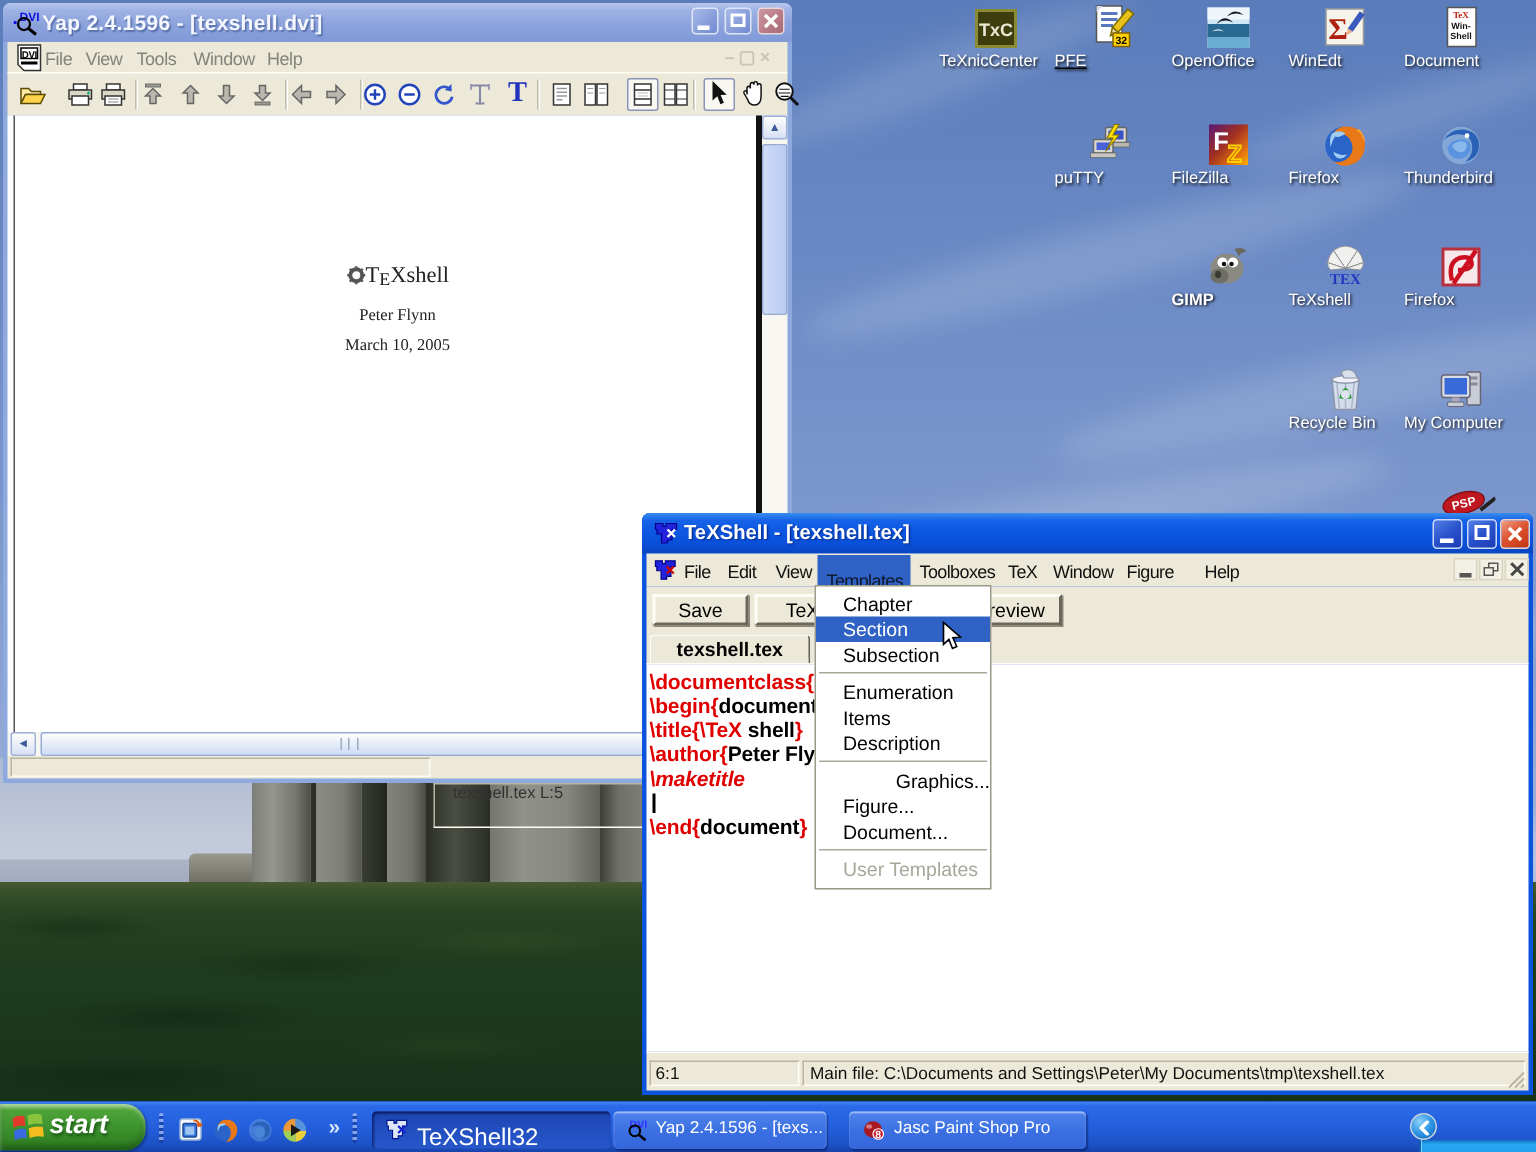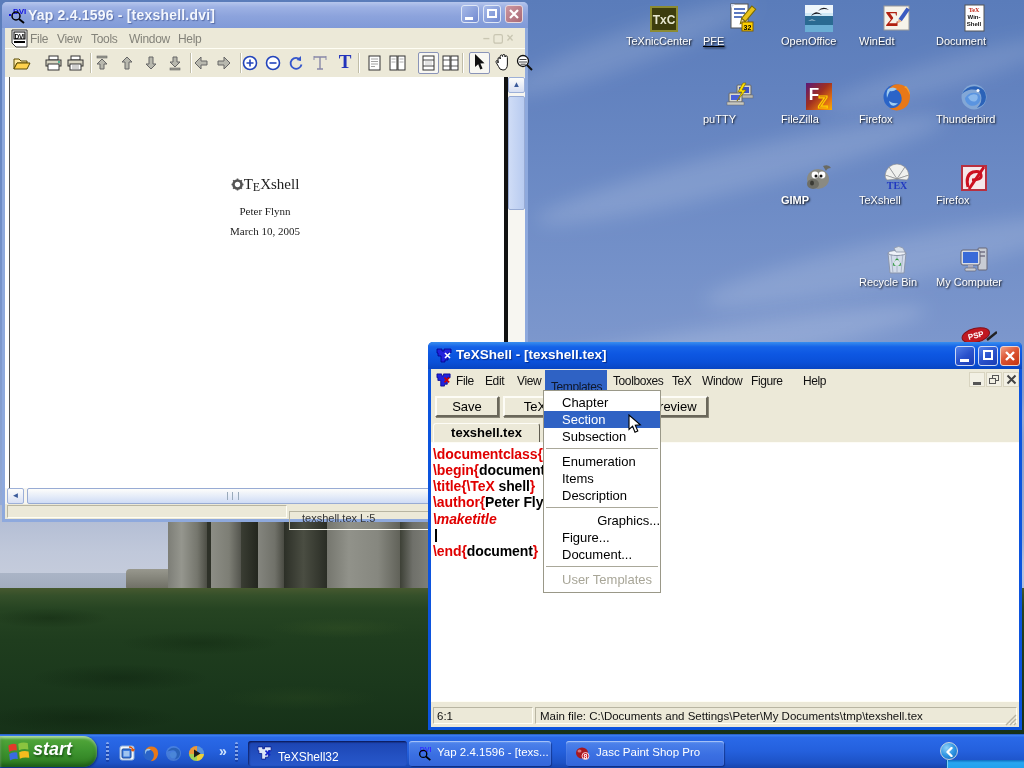--- a/index.html
+++ b/index.html
@@ -423,21 +423,21 @@
       <div class="abs" style="left:2px;top:0;width:17px;height:16px;background:linear-gradient(180deg,#fdfdfb,#d8e0f4);border:1px solid #9db0d8;border-radius:2px;text-align:center;font-size:8px;color:#3a5a9a;line-height:14px;">◄</div>
       <div class="abs" style="left:22px;top:0;width:412px;height:16px;background:linear-gradient(180deg,#fdfdfb,#cfdcf6);border:1px solid #98abd4;border-radius:2px;"></div>
       <div class="abs" style="left:222px;top:4px;width:12px;height:8px;border-left:1px solid #9ab;border-right:1px solid #9ab;">
           <div class="abs" style="left:4px;top:0;width:1px;height:8px;background:#9ab;"></div>
         </div>
       <div class="abs" style="left:503px;top:0;width:17px;height:16px;background:#fff;"></div>
     </div>
 
     <div class="abs" style="left:3px;top:502px;width:520px;height:15px;background:#ece9d8;font-size:11px;color:#333;">
       <div class="abs" style="left:2px;top:1px;width:280px;height:13px;border:1px solid;border-color:#b8b5a2 #fffef4 #fffef4 #b8b5a2;"></div>
-      <div class="abs" style="left:284px;top:7px;width:143px;height:19px;border:1px solid;border-color:#b8b5a2 #fffef4 #fffef4 #b8b5a2;">
+      <div class="abs" style="left:284px;top:18px;width:143px;height:30px;border:1px solid;border-color:#b8b5a2 #fffef4 #fffef4 #b8b5a2;">
           <span style="position:absolute;left:12px;top:0px;">texshell.tex L:5</span>
         </div>
       <div class="abs" style="left:429px;top:1px;width:88px;height:13px;border:1px solid;border-color:#b8b5a2 #fffef4 #fffef4 #b8b5a2;"></div>
     </div>
   </div>
   <div id="texshell" class="win" style="left:428px;top:342px;width:594px;height:388px;background:#0c54de;border-radius:5px 5px 0 0;">
 
     <div class="abs" style="left:0;top:0;width:594px;height:27px;border-radius:5px 5px 0 0;background:linear-gradient(180deg,#388eee 0%,#1663e8 18%,#0d57e2 45%,#0a50d8 75%,#0845c2 100%);">
       <svg class="abs" style="left:8px;top:5px;" width="17" height="17" viewBox="0 0 17 17">
           <path d="M1 2 L6 2 L6 4 L8 4 L8 2 L15 2 L15 6 L12 6 L12 13 L9 13 L9 15 L5 15 L5 9 L2 9 L2 6 L1 6 Z" fill="#2222dd" stroke="#000088" stroke-width="0.8"></path>
@@ -593,21 +593,21 @@
         <path d="M6 4.5 L12.5 8.5 L6 12.5 Z" fill="#1a1a1a"></path>
       </svg>
     <div class="abs" style="left:219px;top:9px;color:#cfe4fc;font-size:14px;font-weight:bold;">»</div>
     <div class="abs" style="left:235px;top:8px;width:3px;height:20px;background:repeating-linear-gradient(180deg,rgba(255,255,255,0.45) 0 2px,rgba(0,0,60,0.25) 2px 4px);border-radius:2px;"></div>
 
     <div class="abs" style="left:248px;top:7px;width:159px;height:25px;border-radius:3px;background:linear-gradient(180deg,#17348e 0%,#1d46b4 10%,#2351c2 60%,#2857ca 100%);box-shadow:inset 1px 1px 2px rgba(0,0,40,0.6);">
       <svg class="abs" style="left:9px;top:4px;" width="16" height="16" viewBox="0 0 17 17">
           <path d="M1 2 L6 2 L6 4 L8 4 L8 2 L15 2 L15 6 L12 6 L12 13 L9 13 L9 15 L5 15 L5 9 L2 9 L2 6 L1 6 Z" fill="#dde6f8" stroke="#001188" stroke-width="0.8"></path>
           <path d="M9 6 L14 11 M14 6 L9 11" stroke="#1122cc" stroke-width="1.6"></path>
         </svg>
-      <span class="abs" style="left:30px;top:9px;font-size:12px;color:#fff;">TeXShell32</span>
+      <span class="abs" style="left:30px;top:9px;font-size:16px;color:#fff;">TeXShell32</span>
     </div>
     <div class="abs" style="left:409px;top:7px;width:142px;height:25px;border-radius:3px;background:linear-gradient(180deg,#5b90f2 0%,#4a7fe9 12%,#3a6fe2 55%,#3566da 100%);box-shadow:inset 0 1px 1px rgba(255,255,255,0.5), 1px 1px 1px rgba(0,10,60,0.4);">
       <svg class="abs" style="left:8px;top:4px;" width="16" height="16" viewBox="0 0 18 18">
           <text x="3" y="8" font-size="8" font-weight="bold" fill="#3030ff" font-family="Liberation Sans">DVI</text>
           <circle cx="7" cy="10" r="4" fill="none" stroke="#000" stroke-width="1.5"></circle>
           <path d="M10 13 L15 17" stroke="#000" stroke-width="2"></path>
         </svg>
       <span class="abs" style="left:28px;top:5px;font-size:11.5px;color:#fff;">Yap 2.4.1596 - [texs...</span>
     </div>
     <div class="abs" style="left:566px;top:7px;width:158px;height:25px;border-radius:3px;background:linear-gradient(180deg,#5b90f2 0%,#4a7fe9 12%,#3a6fe2 55%,#3566da 100%);box-shadow:inset 0 1px 1px rgba(255,255,255,0.5), 1px 1px 1px rgba(0,10,60,0.4);">

